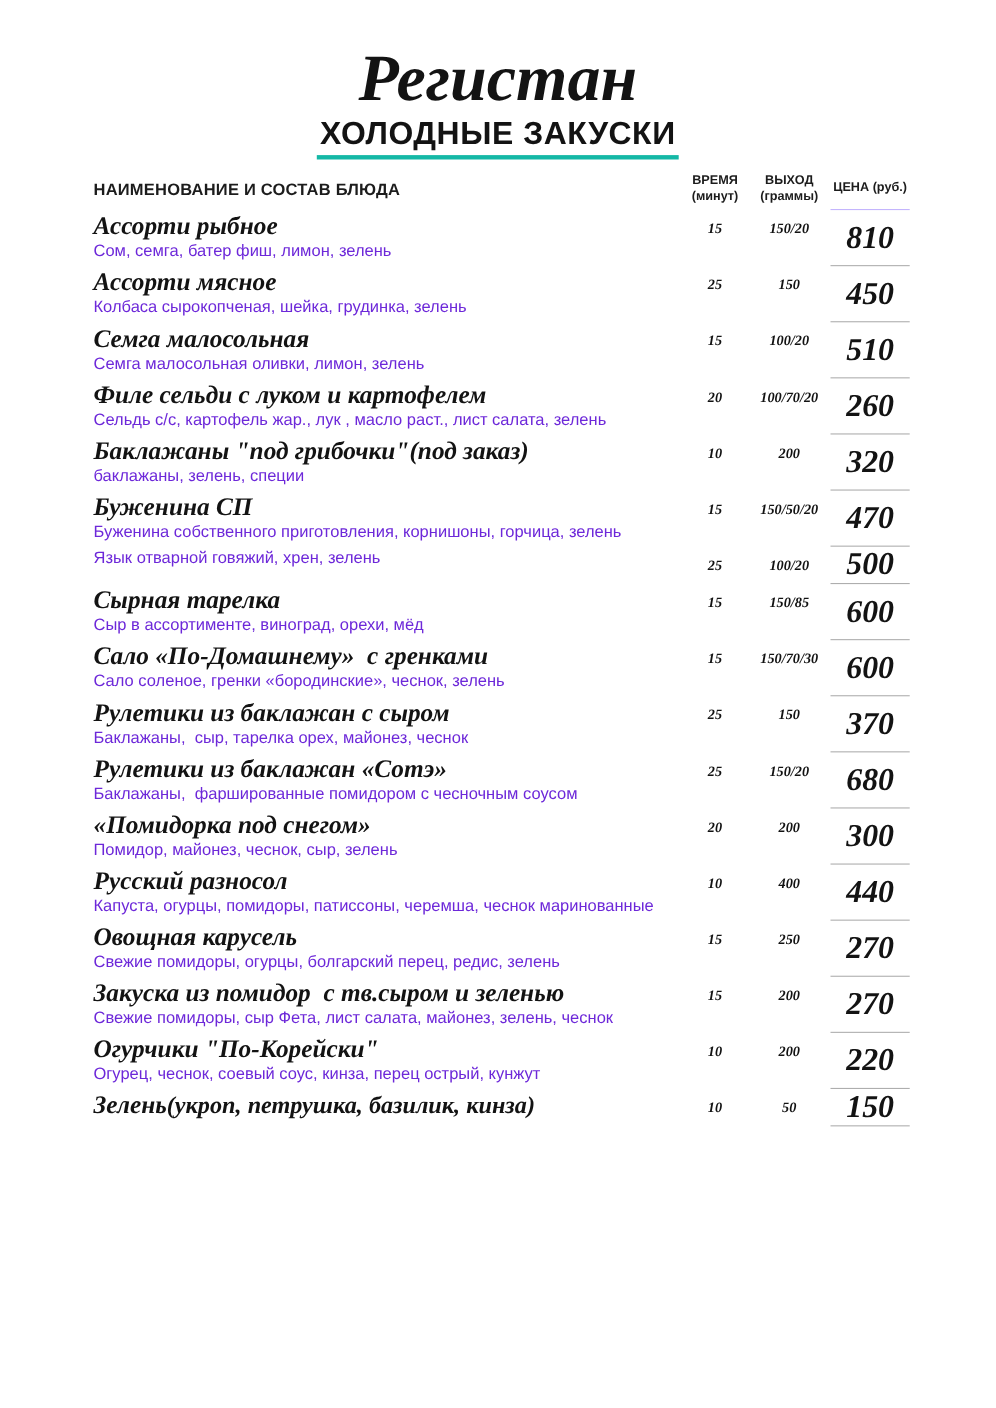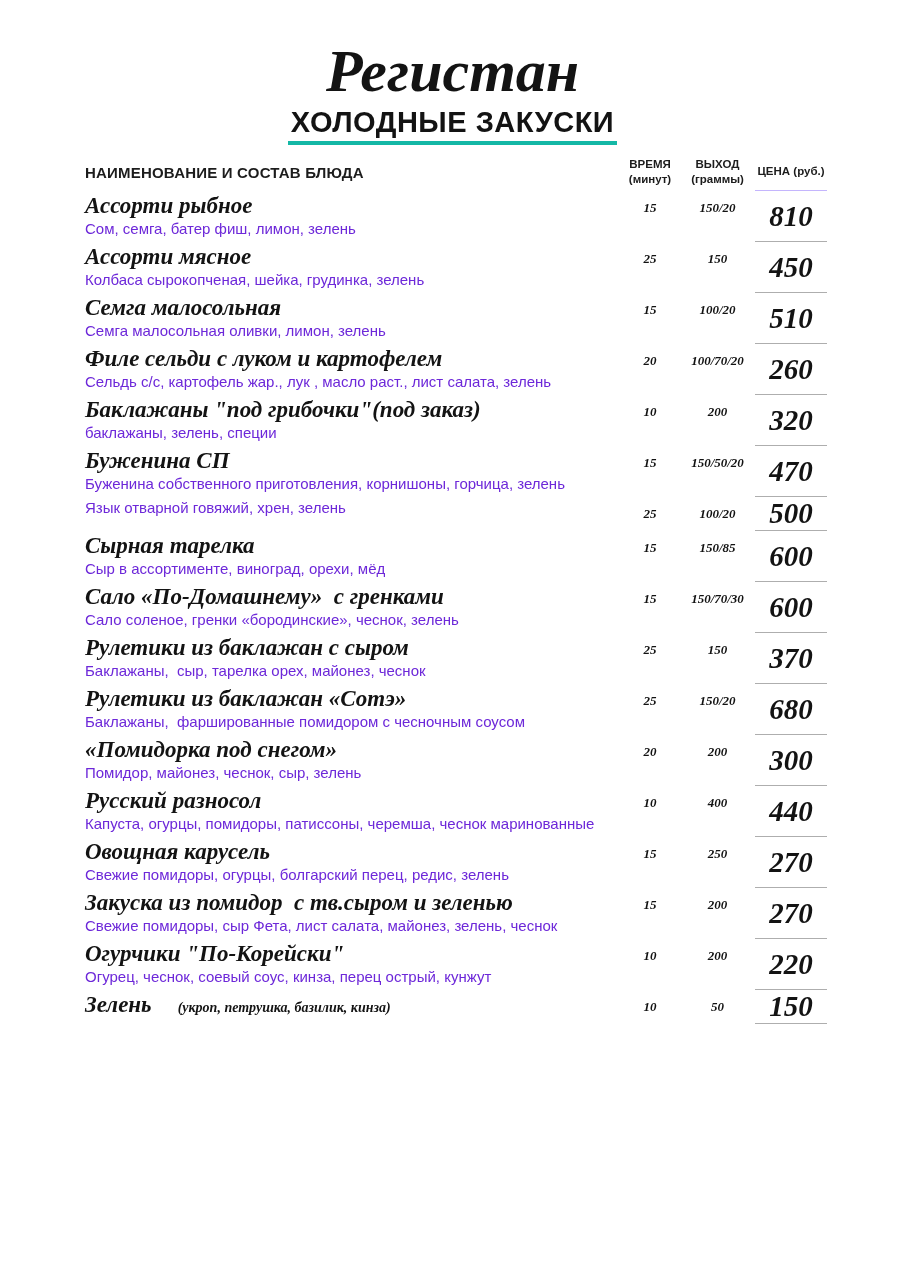--- a/index.html
+++ b/index.html
@@ -64,21 +64,21 @@
   }
 
   .row .c-left { padding-top: 1px; padding-bottom: 3px; }
   .dish-name {
     font-family: "Liberation Serif", "DejaVu Serif", serif;
     font-style: italic; font-weight: bold;
     font-size: 23px; line-height: 27px;
     white-space: pre-wrap;
     color: #131313;
   }
-  .dish-name .note { font-size: 14px; margin-left: 26px; }
+  .dish-name .note { font-size: 22px; margin-left: 0; }
   .dish-name .note:empty { display: none; }
   .dish-desc {
     font-size: 15px; line-height: 20px;
     color: #6d28d9;
     white-space: pre-wrap;
   }
   .dish-desc:empty { display: none; }
 
   .row .c-time, .row .c-weight {
     font-family: "Liberation Serif", "DejaVu Serif", serif;

